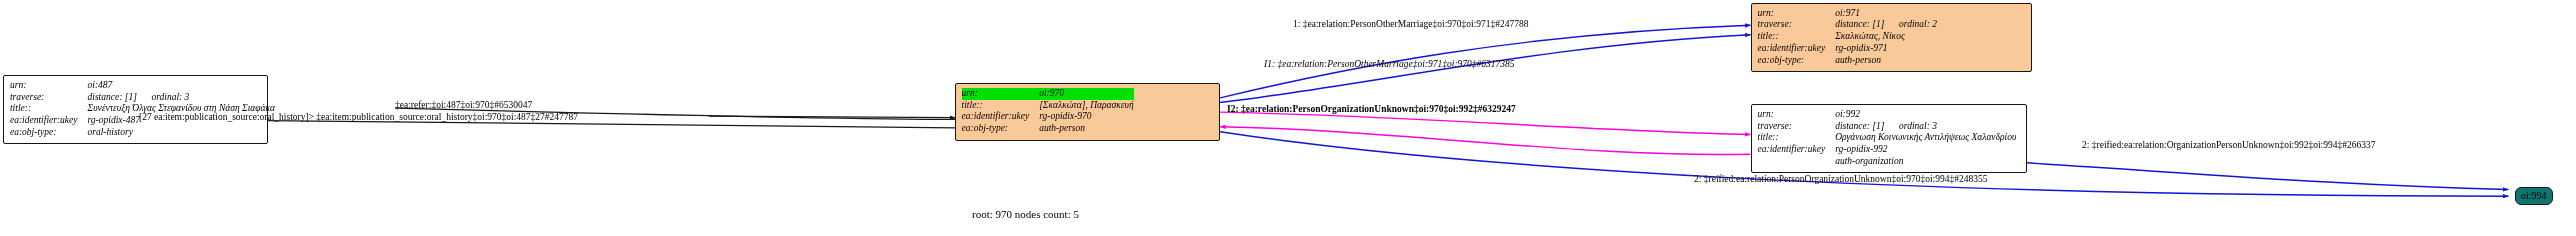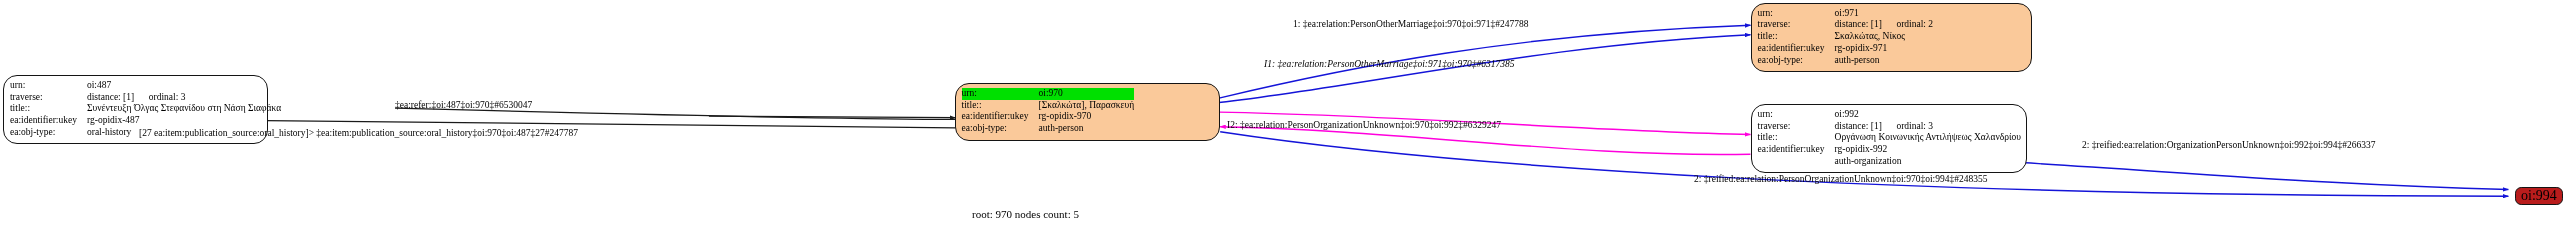--- a/index.html
+++ b/index.html
@@ -24,24 +24,25 @@
   svg.edge-layer {
     position: absolute;
     left: 0; top: 0;
     width: 2576px;
     height: 236px;
     pointer-events: none;
   }
   .node {
     position: absolute;
     border: 0.9px solid #141414;
-    border-radius: 14px;
+    border-radius: 2px;
     box-sizing: border-box;
     padding: 3.9px 5.6px 4.5px 5.6px;
     background: #ffffff;
+    font-style: italic;
   }
   .node.orange { background: #fac99a; }
   .node-table {
     border-collapse: collapse;
     border-spacing: 0;
   }
   .node-table td {
     font-size: 9.5px;
     line-height: 11.8px;
     padding: 0 0 0 0;
@@ -66,23 +67,23 @@
   }
   .root-label {
     position: absolute;
     font-size: 11px;
     white-space: nowrap;
   }
   .node-994 {
     position: absolute;
     border: 0.9px solid #141414;
     border-radius: 6.2px;
-    background: #b91c1c;
+    background: #0f766e;
     padding: 2.2px 5px 2.8px 5px;
-    font-size: 14px;
+    font-size: 10px;
     line-height: 11.2px;
     white-space: nowrap;
     box-sizing: border-box;
   }
 </style>
 </head>
 <body>
 
 <div id="graph-canvas">
 
@@ -236,26 +237,26 @@
         <td class="k"></td>
         <td class="v">auth-organization</td>
       </tr>
     </tbody>
       </table>
   </div>
 
   <div class="node-994" style="left:2515px; top:187px;">oi:994</div>
 
   <div class="edge-label" style="left:395px; top:100px;">‡ea:refer:‡oi:487‡oi:970‡#6530047</div>
-  <div class="edge-label" style="left:139px; top:112px;margin-top:16px;">[27 ea:item:publication_source:oral_history]&gt; ‡ea:item:publication_source:oral_history‡oi:970‡oi:487‡27#247787</div>
+  <div class="edge-label" style="left:139px; top:112px;">[27 ea:item:publication_source:oral_history]&gt; ‡ea:item:publication_source:oral_history‡oi:970‡oi:487‡27#247787</div>
 
   <div class="edge-label" style="left:1293px; top:18.5px;">1: ‡ea:relation:PersonOtherMarriage‡oi:970‡oi:971‡#247788</div>
   <div class="edge-label" style="left:1264px; top:59px;font-style:italic;">I1: ‡ea:relation:PersonOtherMarriage‡oi:971‡oi:970‡#6317385</div>
 
-  <div class="edge-label" style="left:1227px; top:120px;">I2: ‡ea:relation:PersonOrganizationUnknown‡oi:970‡oi:992‡#6329247</div>
+  <div class="edge-label" style="left:1227px; top:104px;font-weight:bold;">I2: ‡ea:relation:PersonOrganizationUnknown‡oi:970‡oi:992‡#6329247</div>
 
   <div class="edge-label" style="left:2082px; top:140px;">2: ‡reified:ea:relation:OrganizationPersonUnknown‡oi:992‡oi:994‡#266337</div>
   <div class="edge-label" style="left:1694px; top:174px;">2: ‡reified:ea:relation:PersonOrganizationUnknown‡oi:970‡oi:994‡#248355</div>
 
   <div class="root-label" style="left:972px; top:208px;">root: 970 nodes count: 5</div>
 
 </div>
 
 
 </body></html>

